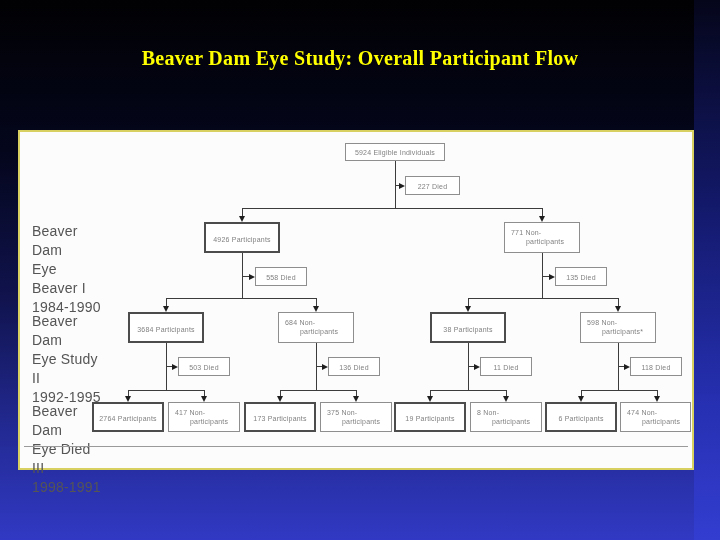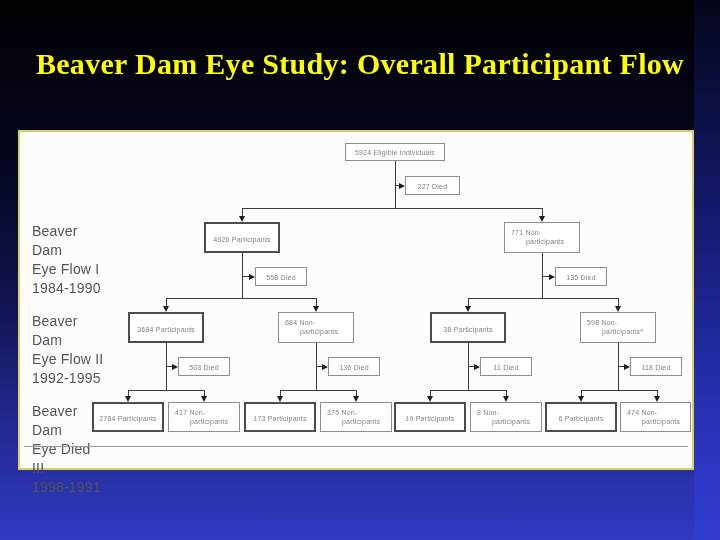--- a/index.html
+++ b/index.html
@@ -7,21 +7,21 @@
     position:relative; width:720px; height:540px; overflow:hidden;
     background:linear-gradient(180deg,#010103 0%,#04061c 28%,#10134d 55%,#232a94 80%,#3139c4 100%);
     font-family:"Liberation Sans", sans-serif;
   }
   .right-glow {
     position:absolute; right:0; top:0; width:26px; height:100%;
     background:linear-gradient(180deg,#05061a 0%,#141a6e 40%,#2630b2 75%,#333dd0 100%);
   }
   .title {
     position:absolute; top:47px; left:0; width:100%; margin:0; text-align:center;
-    font-family:"Liberation Serif", serif; font-weight:bold; font-size:30px;
+    font-family:"Liberation Serif", serif; font-weight:bold; font-size:20px;
     color:#ffff00; letter-spacing:0.3px;
   }
   .panel {
     position:absolute; left:18px; top:130px; width:672px; height:336px;
     background:#fcfcfc; border:2px solid #d8d060;
   }
   
   .node {
     position:absolute; background:#fff; border:1px solid #8e8e8e;
     color:#828282; font-size:7px; line-height:1.3; box-sizing:border-box;
@@ -58,26 +58,26 @@
 
 <div class="slide">
   <div class="right-glow"></div>
 
   <h1 class="title">Beaver Dam Eye Study: Overall Participant Flow</h1>
 
   <div class="panel">
 
     <div class="stage" style="top:90px">
       <span>Beaver Dam</span>
-      <span>Eye Flow I</span>
+      <span>Eye Beaver I</span>
       <span>1984-1990</span>
     </div>
     <div class="stage" style="top:180px">
       <span>Beaver Dam</span>
-      <span>Eye Flow II</span>
+      <span>Eye Study II</span>
       <span>1992-1995</span>
     </div>
     <div class="stage" style="top:270px">
       <span>Beaver Dam</span>
       <span>Eye Died III</span>
       <span>1998-1991</span>
     </div>
 
     <div class="v" style="left:375px;top:29px;height:47px"></div>
     <div class="h" style="left:375px;top:53px;width:4px"></div>

